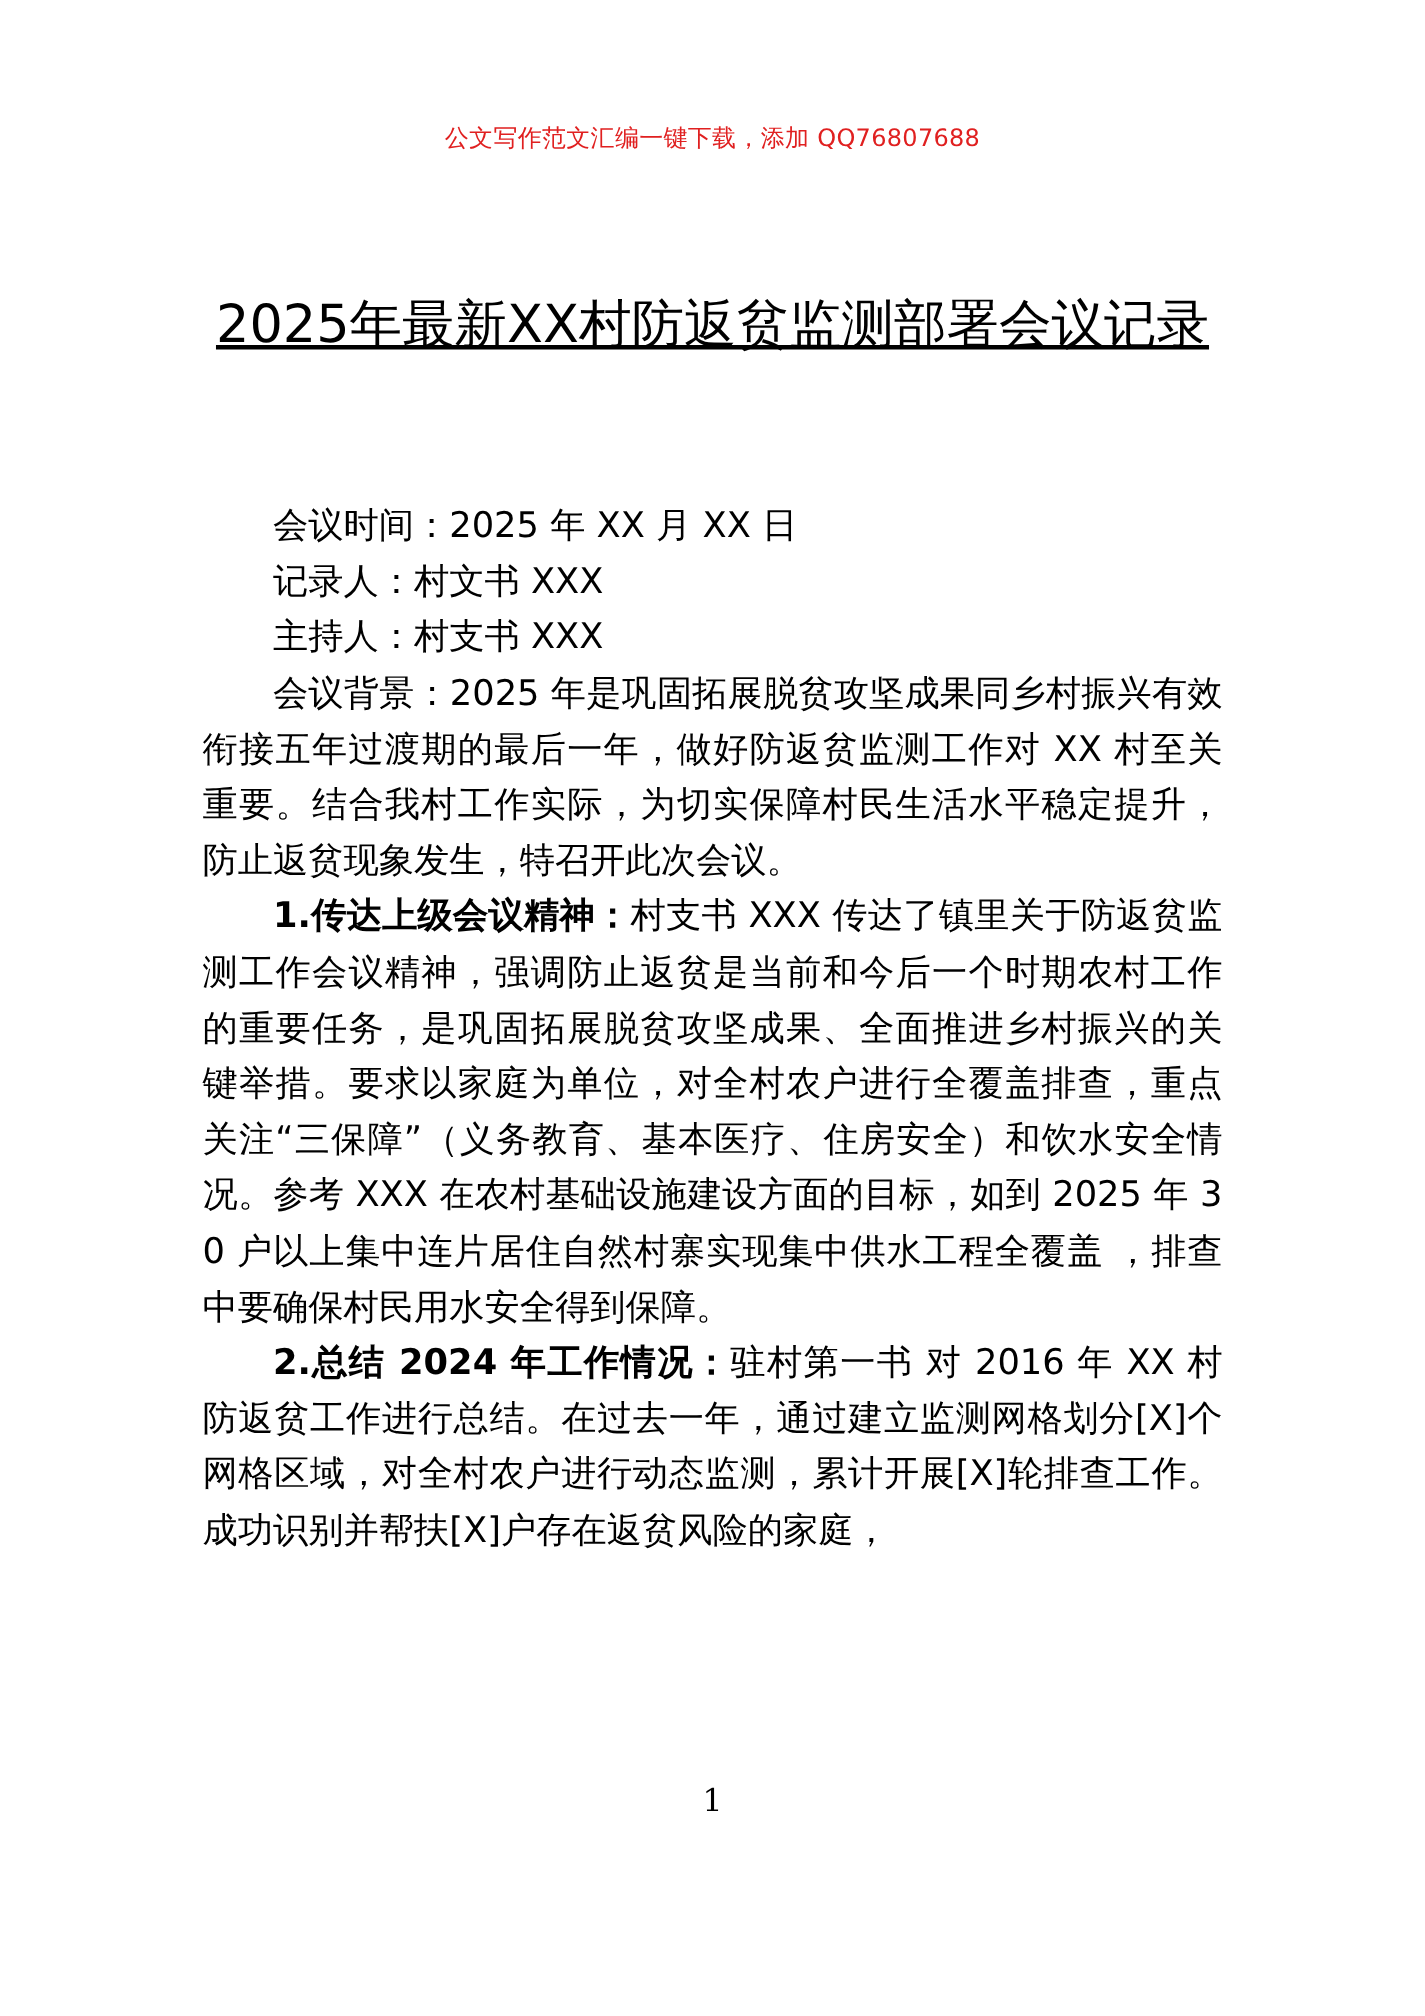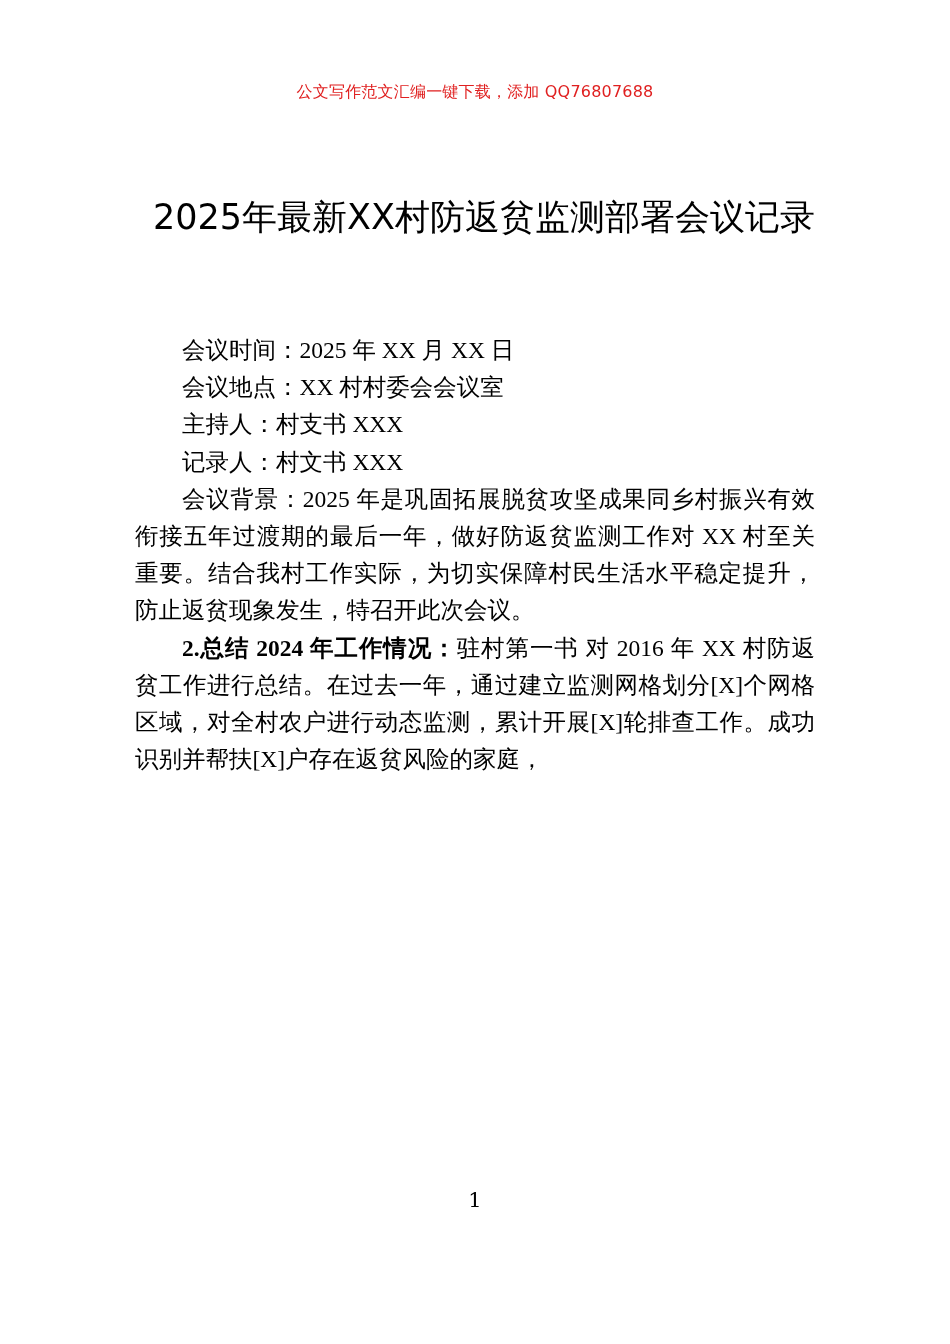--- a/index.html
+++ b/index.html
@@ -35,34 +35,34 @@
     font-family: "DejaVu Sans", "Liberation Sans", sans-serif;
     white-space: nowrap;
   }
 
   
   .doc-title {
     position: absolute;
     top: 166px;
     left: 135px;
     width: 680px;
-    text-align: right;
+    text-align: center;
     font-size: 35px;
     line-height: 57px;
     font-weight: 400;
     letter-spacing: 0px;
+    text-decoration: underline;
   }
 
   
   .body-block {
     position: absolute;
     top: 332px;
     left: 135px;
     width: 680px;
-    font-family: Liberation Serif, serif;
   }
   p.line, p.para {
     margin: 0;
     font-size: 23.5px;
     line-height: 37.2px;
     text-align: justify;
     text-justify: inter-ideograph;
     letter-spacing: 0px;
     word-break: break-all;
   }
@@ -90,30 +90,32 @@
 <div class="page">
 
   <div class="promo-header">公文写作范文汇编一键下载，添加 QQ76807688</div>
 
   <h1 class="doc-title">2025年最新XX村防返贫监测部署会议记录</h1>
 
   <div class="body-block">
 
     <p class="line indent">会议时间：2025 年 XX 月 XX 日</p>
 
-    <p class="line indent">会议地点：XX 村村委会会议室</p>
 
 
+    <p class="line indent">记录人：村文书 XXX</p>
+
     <p class="line indent">主持人：村支书 XXX</p>
-
-    <p class="line indent">记录人：村文书 XXX</p>
 
     <p class="para indent">会议背景：2025 年是巩固拓展脱贫攻坚成果同乡村振兴有效衔接五年过渡期的最后一年，做好防返贫监测工作对 XX 村至关重要。结合我村工作实际，为切实保障村民生活水平稳定提升，防止返贫现象发生，特召开此次会议。</p>
 
 
+    <p class="para indent">
+      <span class="b">1.传达上级会议精神：</span><span>村支书 XXX 传达了镇里关于防返贫监测工作会议精神，强调防止返贫是当前和今后一个时期农村工作的重要任务，是巩固拓展脱贫攻坚成果、全面推进乡村振兴的关键举措。要求以家庭为单位，对全村农户进行全覆盖排查，重点关注“三保障”（义务教育、基本医疗、住房安全）和饮水安全情况。参考 XXX 在农村基础设施建设方面的目标，如到 2025 年 30 户以上集中连片居住自然村寨实现集中供水工程全覆盖 ，排查中要确保村民用水安全得到保障。</span>
+    </p>
 
     <p class="para indent">
       <span class="b">2.总结 2024 年工作情况：</span><span>驻村第一书 对 2016 年 XX 村防返贫工作进行总结。在过去一年，通过建立监测网格划分[X]个网格区域，对全村农户进行动态监测，累计开展[X]轮排查工作。成功识别并帮扶[X]户存在返贫风险的家庭，</span>
     </p>
 
   </div>
 
   <div class="page-number">1</div>
 
 </div>

